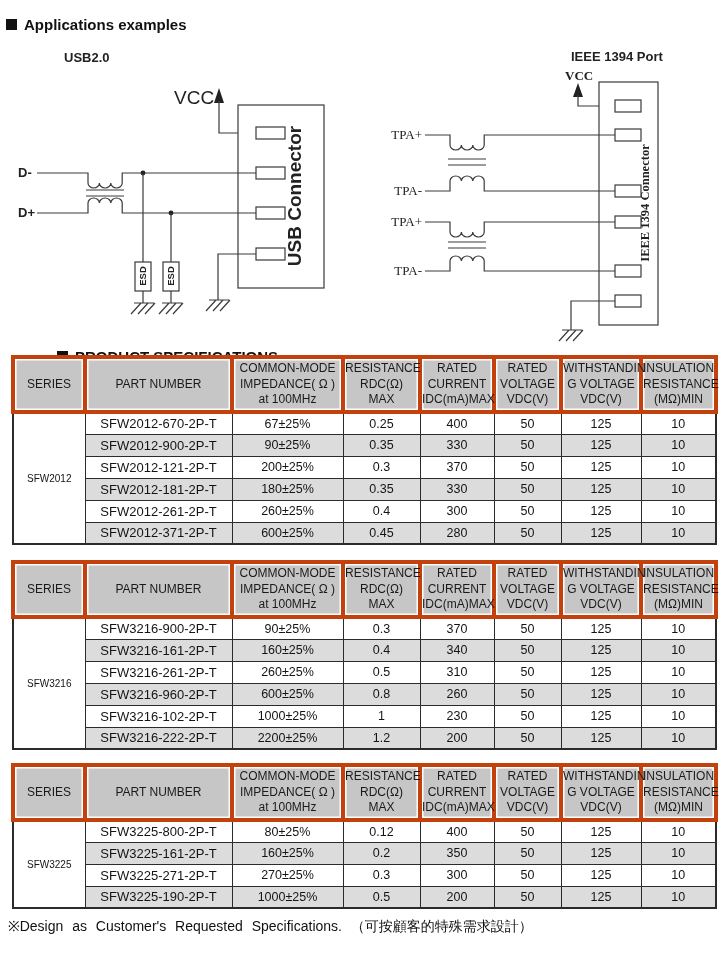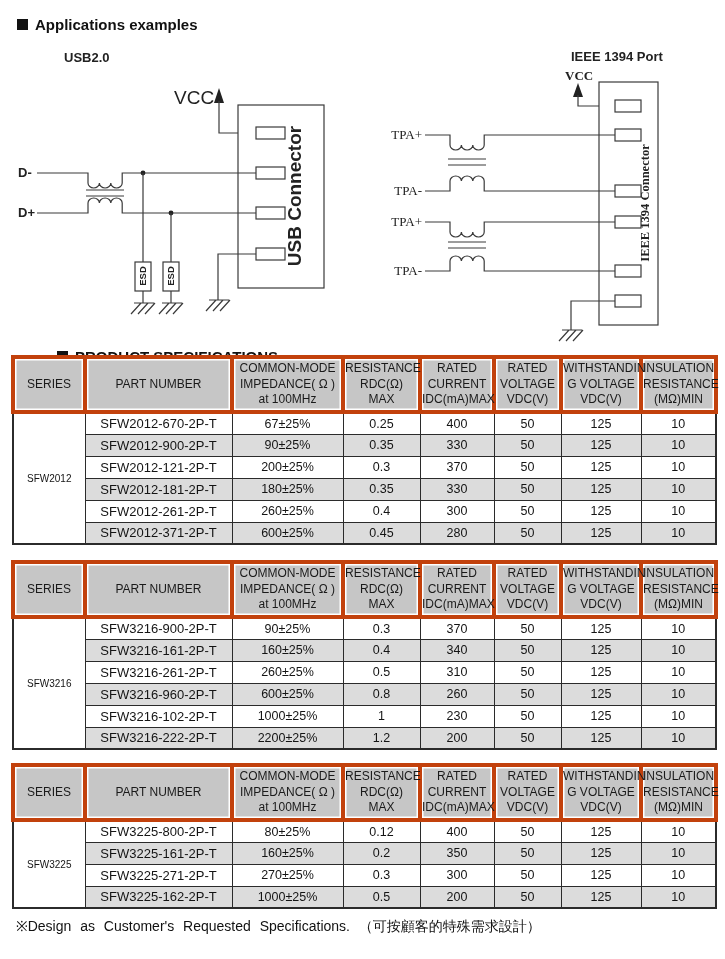--- a/index.html
+++ b/index.html
@@ -39,31 +39,31 @@
   .spec-table td {
     border:1px solid #2b2b2b; background:#ffffff;
     text-align:center; vertical-align:middle;
     font-size:12.5px; height:22px; padding:0 2px; color:#141414;
   }
   .spec-table tbody tr:nth-child(even) td { background:#dcdcdc; }
   .spec-table td.series-cell { background:#ffffff !important; font-size:10px; }
   .spec-table td.pn { font-size:13px; }
 
   .footer-note {
-    position:absolute; left:16px; top:916px; width:710px;
+    position:absolute; left:8px; top:916px; width:710px;
     font-size:14px; color:#111; word-spacing:5px;
     font-family:"Liberation Sans", sans-serif;
   }
 </style>
 </head>
 <body>
 
 <div class="page">
 
-  <div class="section-title" style="left:17px; top:16px;">
+  <div class="section-title" style="left:6px; top:16px;">
     <span class="sq-bullet"></span>
     <span>Applications examples</span>
   </div>
 
   <svg style="position:absolute; left:0; top:36px;" width="350" height="302" viewBox="0 0 350 302">
     <text x="64" y="26" font-size="13" font-weight="bold">USB2.0</text>
     <text x="174" y="68" font-size="19">VCC</text>
 
     <polygon class="fillb" points="219,52 214,67 224,67"></polygon>
     <path class="wire" d="M219,65 V97 H256"></path>
@@ -388,21 +388,21 @@
         <tr>
           <td class="pn">SFW3225-271-2P-T</td>
           <td>270±25%</td>
           <td>0.3</td>
           <td>300</td>
           <td>50</td>
           <td>125</td>
           <td>10</td>
         </tr>
         <tr>
-          <td class="pn">SFW3225-162-2P-T</td>
+          <td class="pn">SFW3225-190-2P-T</td>
           <td>1000±25%</td>
           <td>0.5</td>
           <td>200</td>
           <td>50</td>
           <td>125</td>
           <td>10</td>
         </tr>
       </tbody>
     </table>
 

